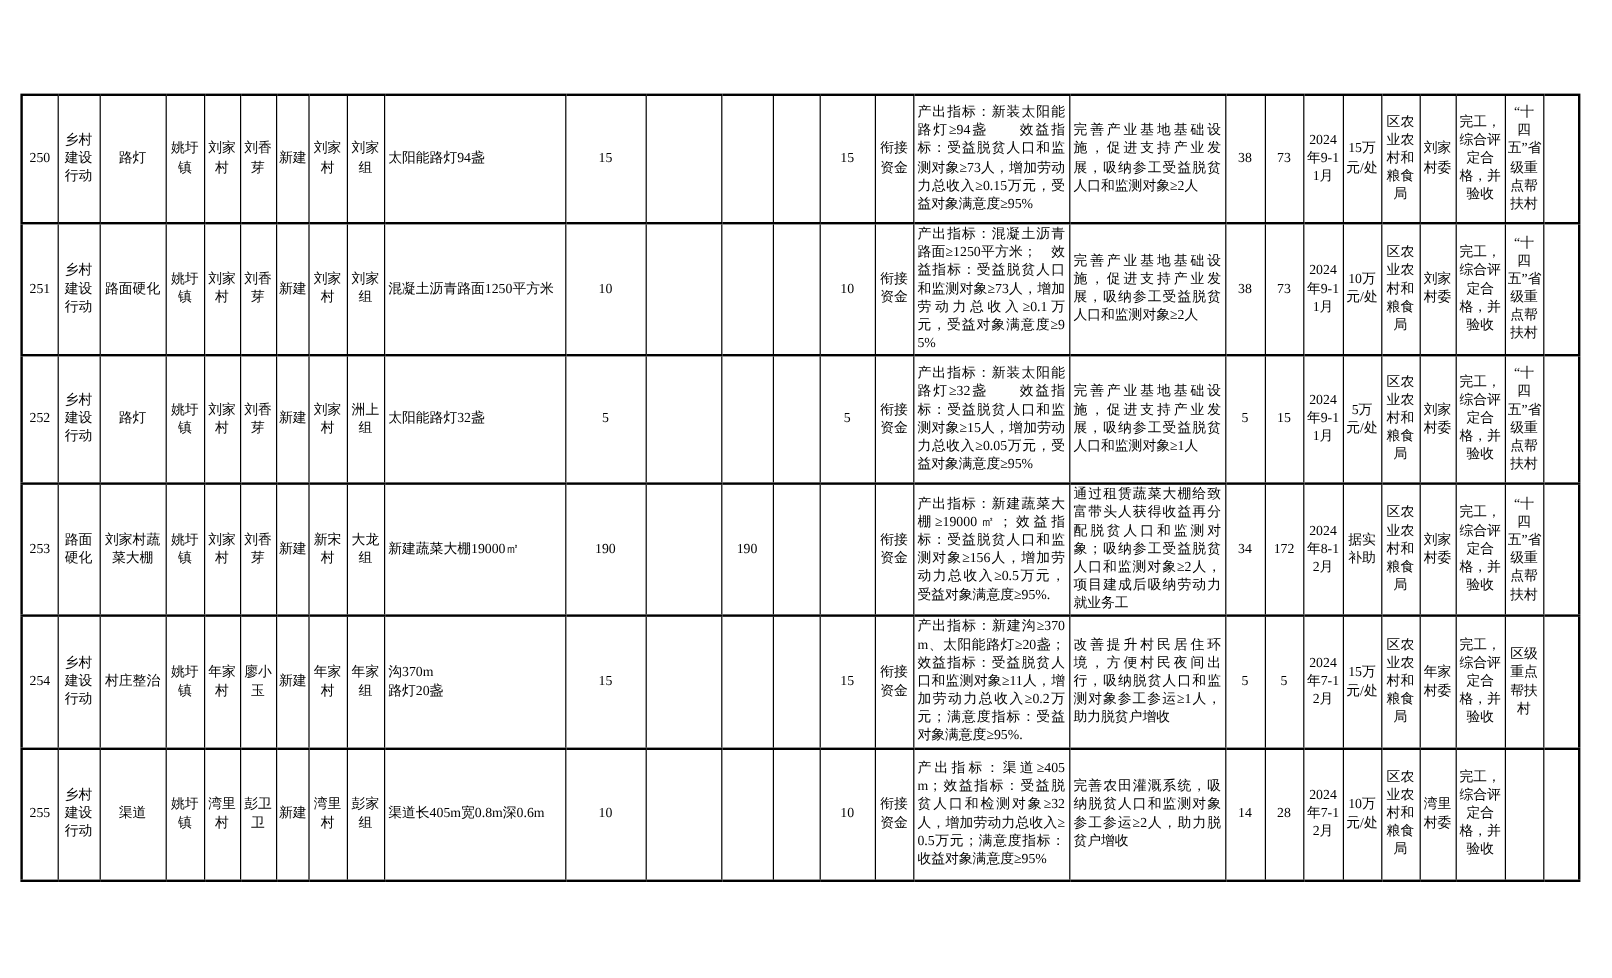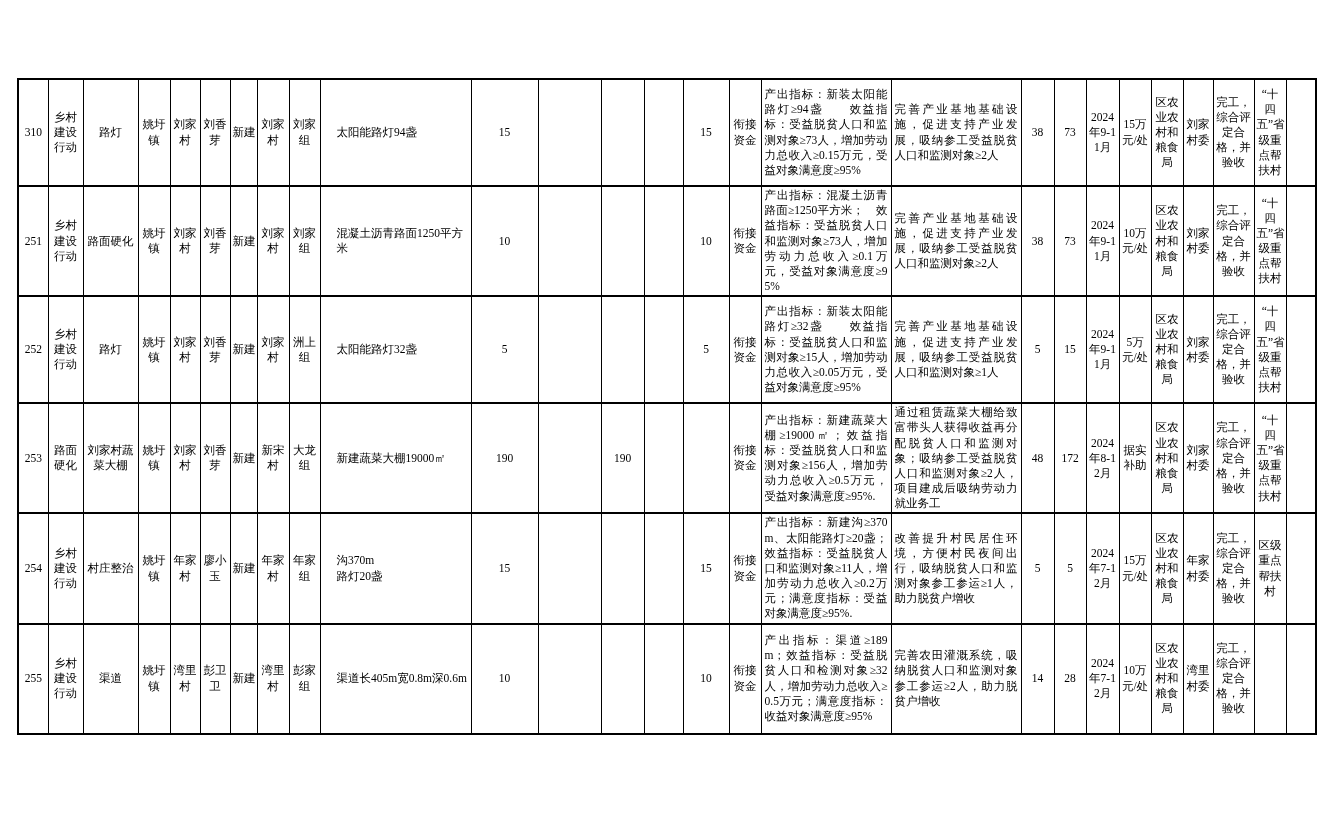--- a/index.html
+++ b/index.html
@@ -15,21 +15,21 @@
   td{
     border:1.5px solid #000;
     border-top-width:2px;border-bottom-width:2px;
     font-size:11.5px;line-height:1.32;
     text-align:center;vertical-align:middle;
     padding:1px 2px;
     word-break:break-all;
     overflow:hidden;
   }
   
-  td.col-9{text-align:left;white-space:pre-line;padding-left:16px;}
+  td.col-9{text-align:left;white-space:pre-line;padding-left:3px;}
   
   td.col-16,td.col-17{text-align:justify;padding-left:3px;padding-right:3px;margin-left:48px;}
   
   td.col-6{white-space:nowrap;text-align:center;}
 </style>
 </head>
 <body>
 
 <div class="table-wrap">
   <table>
@@ -57,21 +57,21 @@
         <col style="width: 33px;">
         <col style="width: 32px;">
         <col style="width: 32px;">
         <col style="width: 30px;">
         <col style="width: 41px;">
         <col style="width: 32px;">
         <col style="width: 30px;">
       </colgroup>
     <tbody>
         <tr style="height: 107px;">
-          <td class="col-0">310</td>
+          <td class="col-0">250</td>
           <td class="col-1">乡村建设行动</td>
           <td class="col-2">路灯</td>
           <td class="col-3">姚圩镇</td>
           <td class="col-4">刘家村</td>
           <td class="col-5">刘香芽</td>
           <td class="col-6">新建</td>
           <td class="col-7">刘家村</td>
           <td class="col-8">刘家组</td>
           <td class="col-9">太阳能路灯94盏</td>
           <td class="col-10">15</td>
@@ -162,21 +162,21 @@
           <td class="col-8">大龙组</td>
           <td class="col-9">新建蔬菜大棚19000㎡</td>
           <td class="col-10">190</td>
           <td class="col-11"></td>
           <td class="col-12">190</td>
           <td class="col-13"></td>
           <td class="col-14"></td>
           <td class="col-15">衔接资金</td>
           <td class="col-16">产出指标：新建蔬菜大棚≥19000㎡；效益指标：受益脱贫人口和监测对象≥156人，增加劳动力总收入≥0.5万元，受益对象满意度≥95%.</td>
           <td class="col-17">通过租赁蔬菜大棚给致富带头人获得收益再分配脱贫人口和监测对象；吸纳参工受益脱贫人口和监测对象≥2人，项目建成后吸纳劳动力就业务工</td>
-          <td class="col-18">48</td>
+          <td class="col-18">34</td>
           <td class="col-19">172</td>
           <td class="col-20">2024年8-12月</td>
           <td class="col-21">据实补助</td>
           <td class="col-22">区农业农村和粮食局</td>
           <td class="col-23">刘家村委</td>
           <td class="col-24">完工，综合评定合格，并验收</td>
           <td class="col-25">“十四五”省级重点帮扶村</td>
           <td class="col-26"></td>
         </tr>
         <tr style="height: 103px;">
@@ -219,21 +219,21 @@
           <td class="col-6">新建</td>
           <td class="col-7">湾里村</td>
           <td class="col-8">彭家组</td>
           <td class="col-9">渠道长405m宽0.8m深0.6m</td>
           <td class="col-10">10</td>
           <td class="col-11"></td>
           <td class="col-12"></td>
           <td class="col-13"></td>
           <td class="col-14">10</td>
           <td class="col-15">衔接资金</td>
-          <td class="col-16">产出指标：渠道≥189m；效益指标：受益脱贫人口和检测对象≥32人，增加劳动力总收入≥0.5万元；满意度指标：收益对象满意度≥95%</td>
+          <td class="col-16">产出指标：渠道≥405m；效益指标：受益脱贫人口和检测对象≥32人，增加劳动力总收入≥0.5万元；满意度指标：收益对象满意度≥95%</td>
           <td class="col-17">完善农田灌溉系统，吸纳脱贫人口和监测对象参工参运≥2人，助力脱贫户增收</td>
           <td class="col-18">14</td>
           <td class="col-19">28</td>
           <td class="col-20">2024年7-12月</td>
           <td class="col-21">10万元/处</td>
           <td class="col-22">区农业农村和粮食局</td>
           <td class="col-23">湾里村委</td>
           <td class="col-24">完工，综合评定合格，并验收</td>
           <td class="col-25"></td>
           <td class="col-26"></td>

